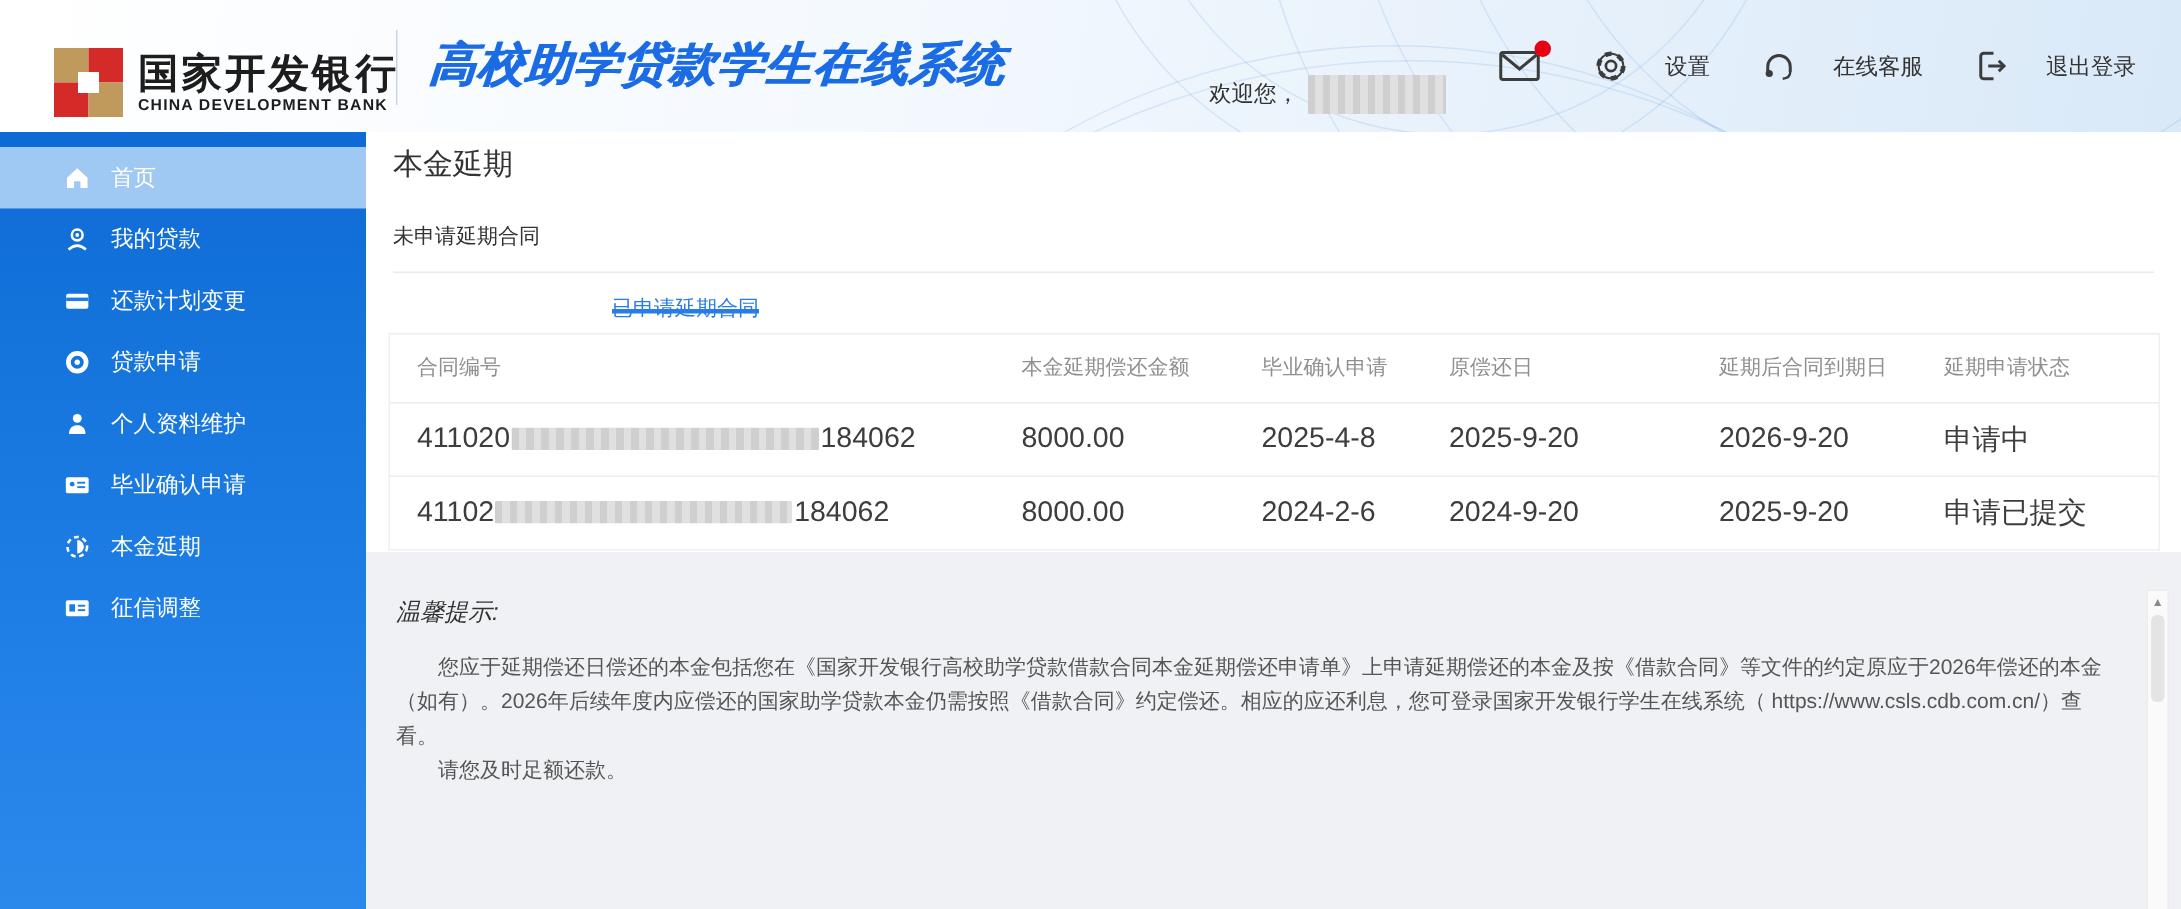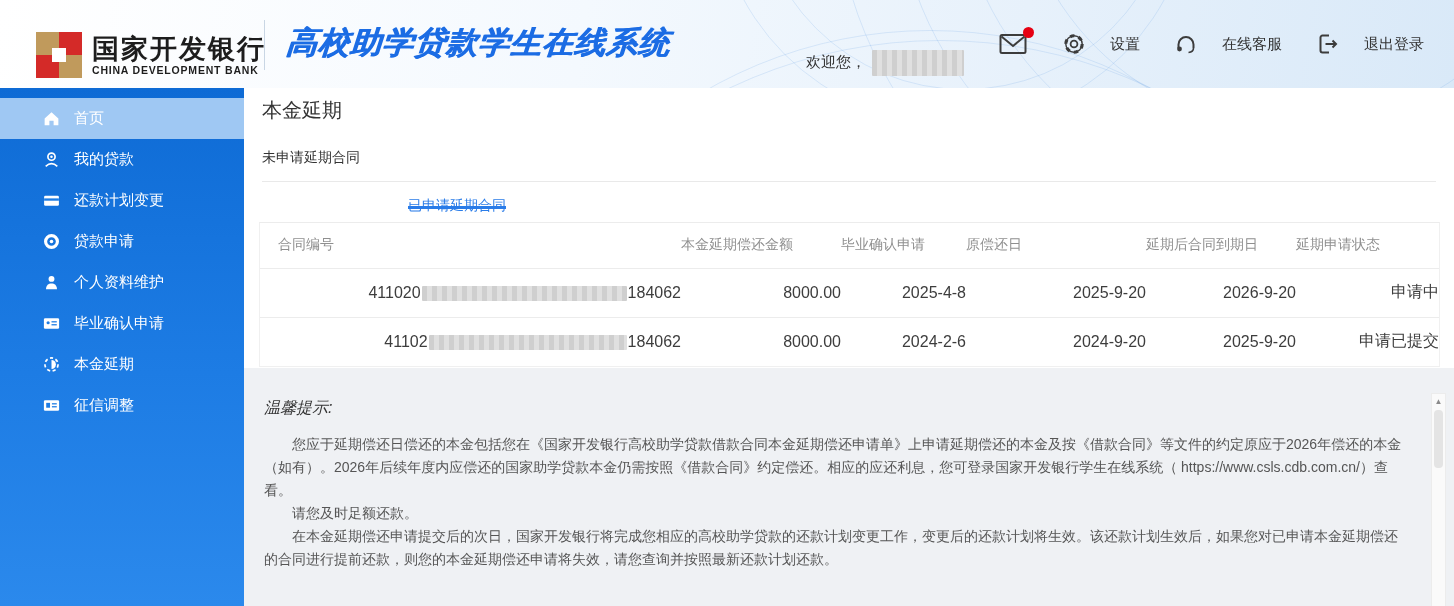--- a/index.html
+++ b/index.html
@@ -56,21 +56,21 @@
     font-size:20px; color:#333; font-weight:500; }
   .tabs { margin:24px 18px 0 18px; display:flex; border-bottom:1px solid #e9e9e9; height:34px; }
   .tab { font-size:14px; color:#333; padding-bottom:13px; cursor:pointer; line-height:18px; }
   .tab.t1 { margin-right:48px; }
   .tab.active { color:#2a7ce8; border-bottom:3px solid #2a7ce8; padding-bottom:10px;margin-top:48px; }
   .grid { margin:40px 14px 0 15px; width:1181px; border:1px solid #f0f0f0; border-top:1px solid #ececec; }
   table { width:100%; border-collapse:collapse; table-layout:fixed; }
   col.c1{width:421px;} col.c2{width:160px;} col.c3{width:125px;}
   col.c4{width:180px;} col.c5{width:150px;} col.c6{width:143px;}
   th { height:45px; font-size:14px; font-weight:400; color:#8f8f8f; text-align:left; }
-  td { height:49px; font-size:16px; color:#3d3d3d; text-align:right; }
+  td { height:49px; font-size:19px; color:#3d3d3d; text-align:left; }
   th:first-child, td:first-child { padding-left:18px; }
   tbody tr { border-top:1px solid #ececec; }
   .contract { white-space:nowrap; }
   .contract .redact { height:15px; margin:0 1px; }
   .r1w { width:205px; } .r2w { width:198px; }
 
   
   .main-gray { position:relative; flex:1; background:#eff1f4; overflow:hidden; }
   .tips { padding:30px 46px 0 20px; }
   .tips-title { font-size:16px; color:#333; margin-bottom:14px;font-style:italic; }
@@ -269,21 +269,20 @@
             </tbody>
           </table>
         </div>
       </div>
 
       <div class="main-gray">
         <div class="tips">
           <div class="tips-title">温馨提示:</div>
           <p>您应于延期偿还日偿还的本金包括您在《国家开发银行高校助学贷款借款合同本金延期偿还申请单》上申请延期偿还的本金及按《借款合同》等文件的约定原应于2026年偿还的本金（如有）。2026年后续年度内应偿还的国家助学贷款本金仍需按照《借款合同》约定偿还。相应的应还利息，您可登录国家开发银行学生在线系统（ https://www.csls.cdb.com.cn/）查看。</p>
           <p>请您及时足额还款。</p>
-          <p>在本金延期偿还申请提交后的次日，国家开发银行将完成您相应的高校助学贷款的还款计划变更工作，变更后的还款计划将生效。该还款计划生效后，如果您对已申请本金延期偿还的合同进行提前还款，则您的本金延期偿还申请将失效，请您查询并按照最新还款计划还款。</p>
         </div>
         <div class="vscroll">
           <div class="up">▲</div>
           <div class="thumb"></div>
         </div>
       </div>
     </div>
   </div>
 </div>
 

